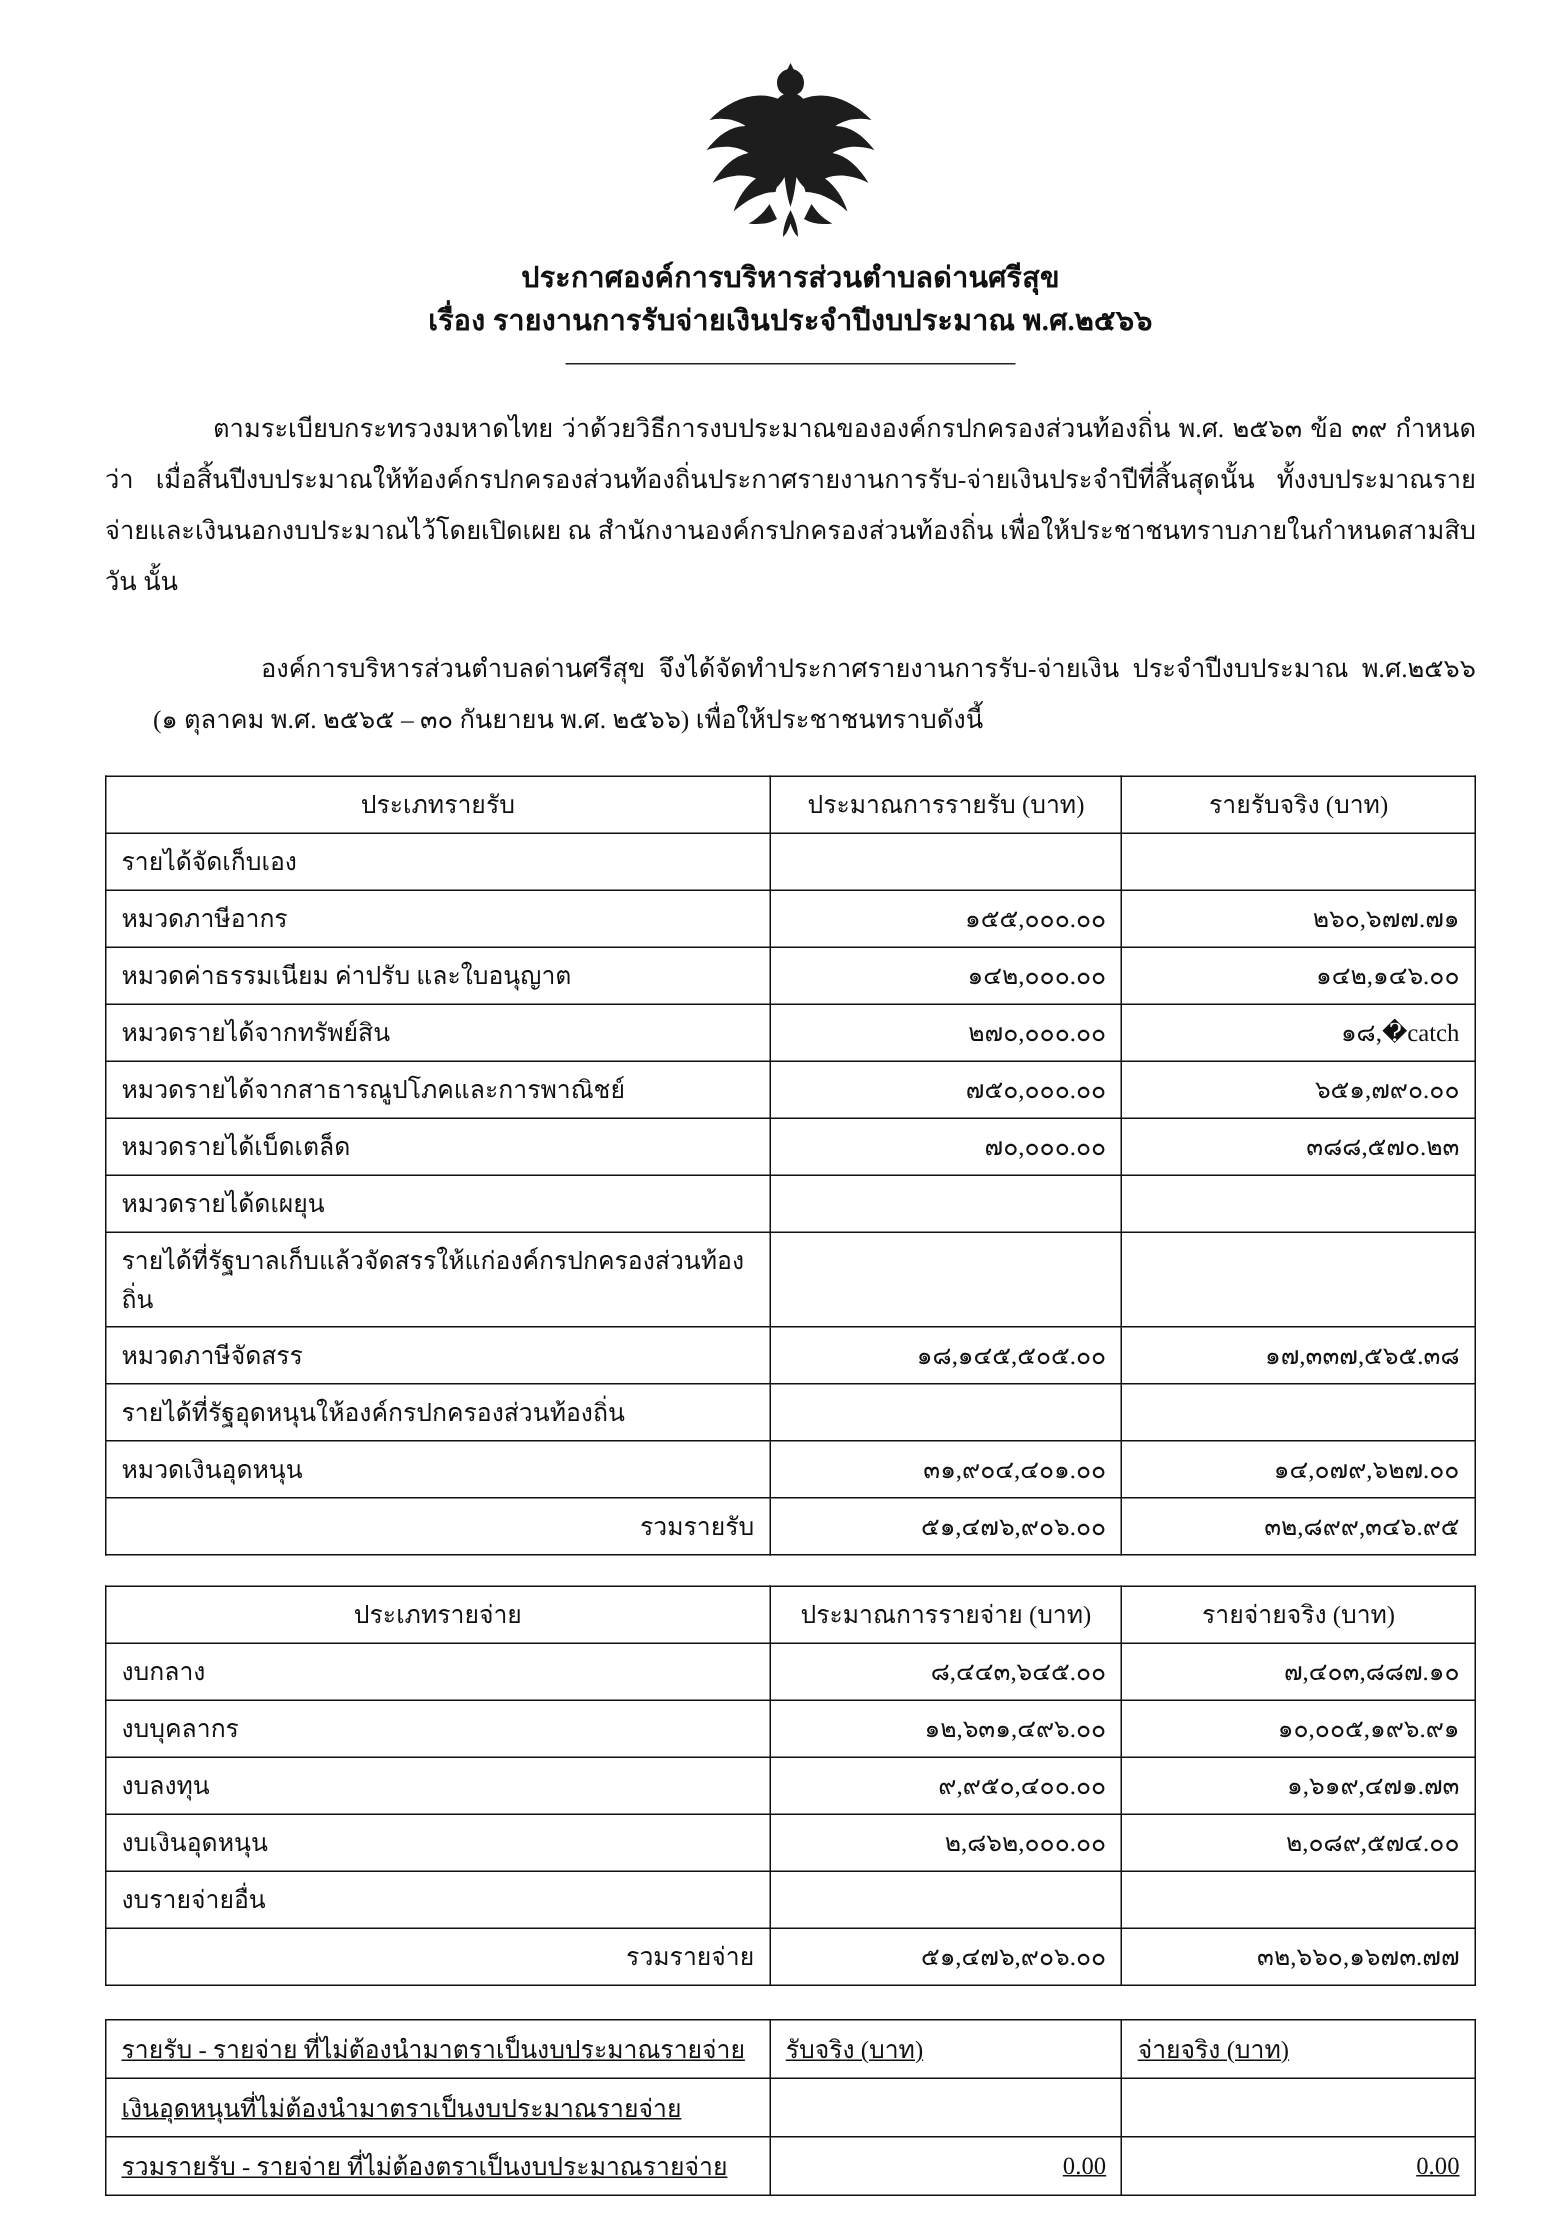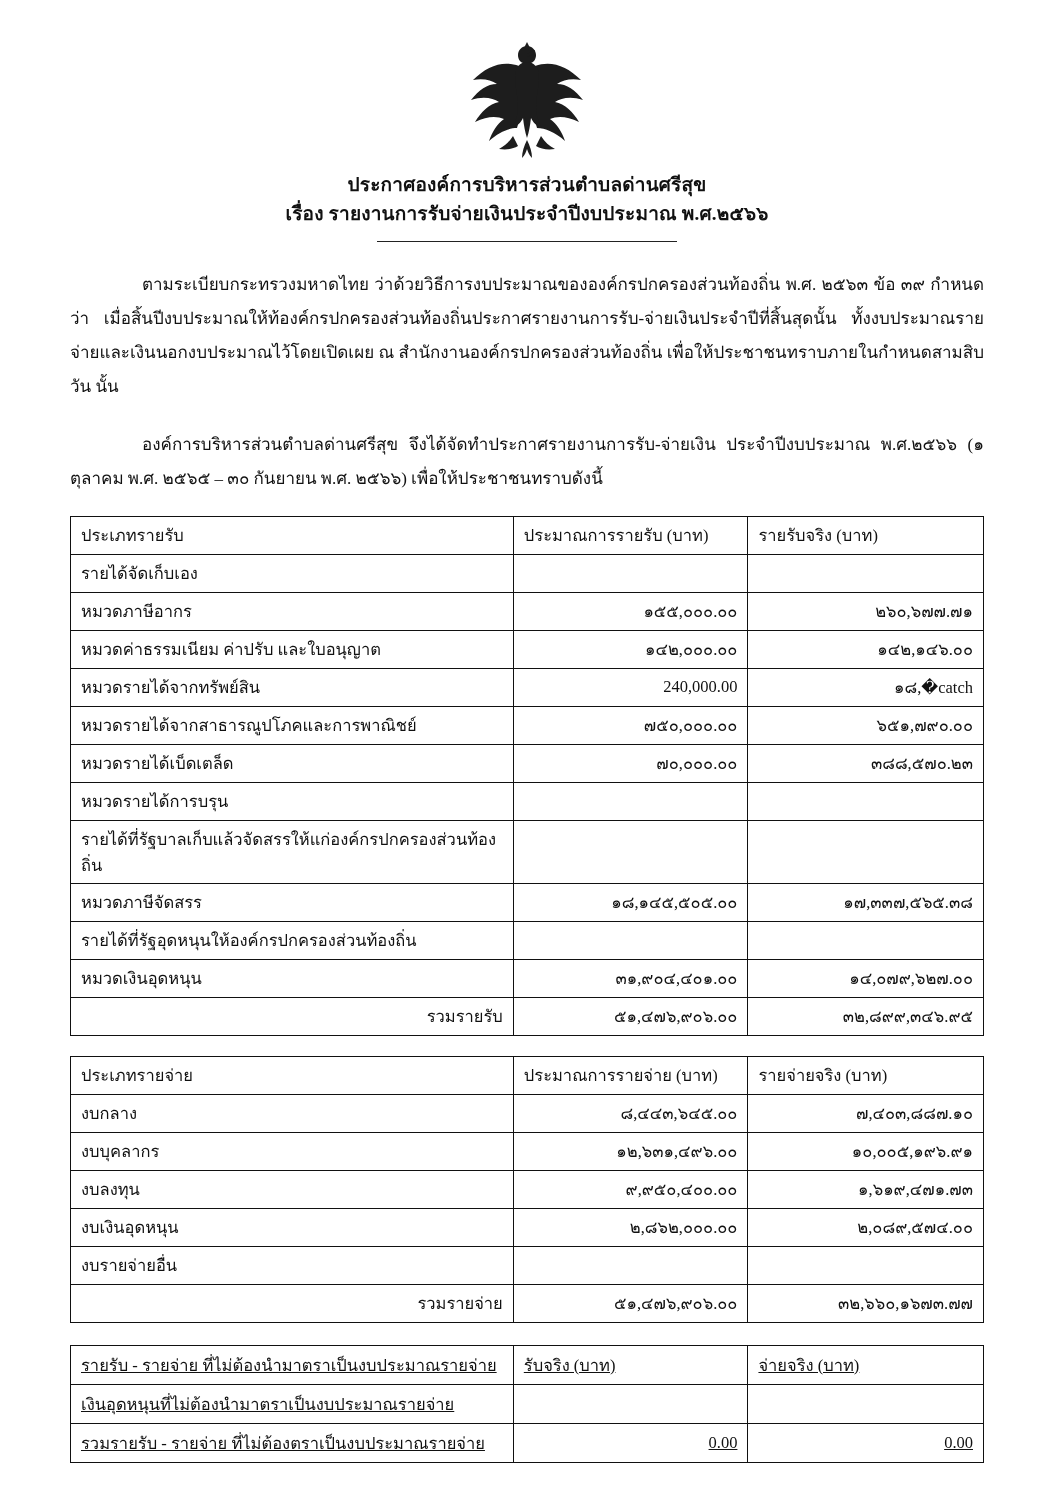--- a/index.html
+++ b/index.html
@@ -53,39 +53,39 @@
   }
 
   
   .para {
     font-size: 17px;
     line-height: 2.0;
     text-align: justify;
     margin-top: 26px;
   }
   .para .indent { display: inline-block; width: 72px; }
-  .para2 { margin-top: 24px; }
+  .para2 { margin-top: 24px; margin-left: 32px; }
 
   
   table.doc-table {
     width: 100%;
     border-collapse: collapse;
     margin-top: 20px;
     font-size: 16.5px;
     table-layout: fixed;
   }
   table.doc-table td, table.doc-table th {
     border: 1px solid #111;
     padding: 5px 10px;
     height: 27px;
     vertical-align: middle;
     font-weight: 400;
   }
   th.col-head {
-    text-align: left;
+    text-align: center;
     font-weight: 400;
     height: 36px;
   }
   col.c1 { width: 48.5%; }
   col.c2 { width: 25.7%; }
   col.c3 { width: 25.8%; }
 
   td.num {
     text-align: right;
     padding-right: 26px;
@@ -172,35 +172,35 @@
         <td class="num">๑๕๕,๐๐๐.๐๐</td>
         <td class="num">๒๖๐,๖๗๗.๗๑</td>
       </tr>
       <tr>
         <td class="sub">หมวดค่าธรรมเนียม ค่าปรับ และใบอนุญาต</td>
         <td class="num">๑๔๒,๐๐๐.๐๐</td>
         <td class="num">๑๔๒,๑๔๖.๐๐</td>
       </tr>
       <tr>
         <td class="sub">หมวดรายได้จากทรัพย์สิน</td>
-        <td class="num">240,000.00</td>
+        <td class="num">๒๗๐,๐๐๐.๐๐</td>
         <td class="num">๑๘,�catch</td>
       </tr>
       <tr>
         <td class="sub">หมวดรายได้จากสาธารณูปโภคและการพาณิชย์</td>
         <td class="num">๗๕๐,๐๐๐.๐๐</td>
         <td class="num">๖๕๑,๗๙๐.๐๐</td>
       </tr>
       <tr>
         <td class="sub">หมวดรายได้เบ็ดเตล็ด</td>
         <td class="num">๗๐,๐๐๐.๐๐</td>
         <td class="num">๓๘๘,๕๗๐.๒๓</td>
       </tr>
       <tr>
-        <td class="sub">หมวดรายได้การบรุน</td>
+        <td class="sub">หมวดรายได้ดเผยุน</td>
         <td class="num"></td>
         <td class="num"></td>
       </tr>
       <tr>
         <td class="group">รายได้ที่รัฐบาลเก็บแล้วจัดสรรให้แก่องค์กรปกครองส่วนท้องถิ่น</td>
         <td class="num"></td>
         <td class="num"></td>
       </tr>
       <tr>
         <td class="sub">หมวดภาษีจัดสรร</td>

